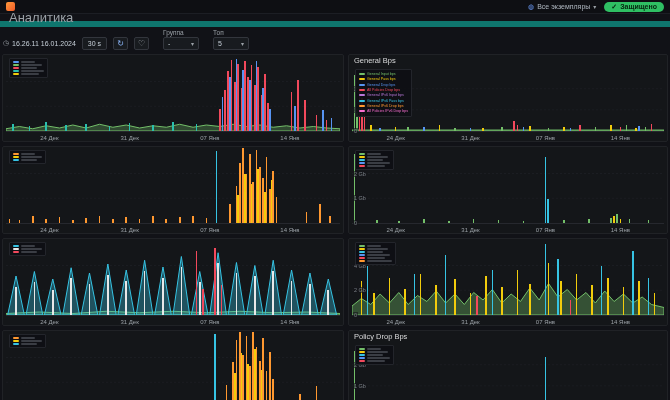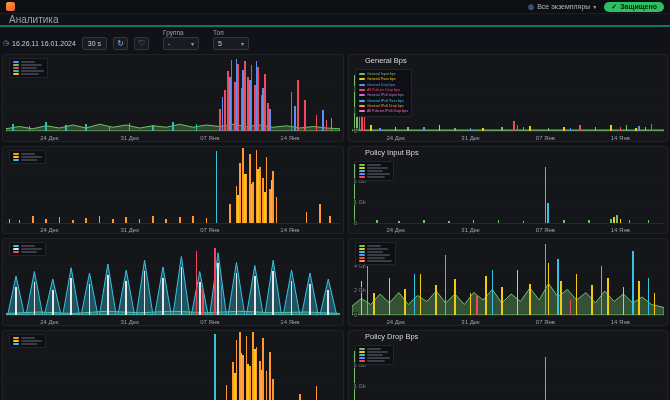--- a/index.html
+++ b/index.html
@@ -16,41 +16,41 @@
   }
   .logo { width:9px; height:9px; border-radius:2px;
     background:linear-gradient(135deg,#ff9a3c,#f05a28); flex:0 0 auto; }
   .tb-right { margin-left:auto; display:flex; align-items:center; gap:8px; }
   .inst { display:flex; align-items:center; gap:3px; font-size:7px; color:#aeb6bf; cursor:pointer; }
   .inst .circ { font-size:7px; color:#6e9fff; }
   .caret { font-size:6px; color:#9aa0a6; }
   .badge { display:flex; align-items:center; gap:3px; font-size:7px; font-weight:bold;
     background:#2fbf63; color:#06230f; padding:1px 7px; border-radius:8px; }
   .subbar { height:13px; display:flex; align-items:center; padding:0 9px;
-    font-size:10px; color:#9aa0a6; border-bottom:2px solid #0f766e;text-align:center; }
+    font-size:13px; color:#9aa0a6; border-bottom:6px solid #0f766e;text-align:center; }
   
   .toolbar { height:27px; display:flex; align-items:flex-end; gap:6px; padding:2px 8px 4px 3px; }
   .time { display:flex; align-items:center; gap:3px; font-size:7px; color:#c7d0d9; padding-bottom:3px; cursor:pointer; }
   .time .tic { color:#9aa0a6; }
   .btn { font-size:7px; border:1px solid #33363d; border-radius:2px; padding:2px 5px;
     background:#181b1f; color:#c7d0d9; cursor:pointer; line-height:1; }
   .iconbtn { width:15px; height:13px; display:flex; align-items:center; justify-content:center;
     font-size:8px; border:1px solid #33363d; border-radius:2px; background:#181b1f; color:#8ab4f8; cursor:pointer; }
   .iconbtn.muted { color:#9aa0a6; }
   .field { display:flex; flex-direction:column; gap:1px; margin-left:8px; }
   .field label { font-size:6.5px; color:#9aa0a6; }
   .select { min-width:36px; height:13px; display:flex; align-items:center; justify-content:space-between;
     gap:5px; font-size:7px; border:1px solid #33363d; background:#181b1f; border-radius:2px; padding:0 4px; cursor:pointer; }
   
   .content { display:grid; grid-template-columns:342px 1fr; gap:4px; padding:0 2px; height:346px; }
   .col { display:flex; flex-direction:column; gap:4px; min-height:0; }
   .panel { flex:0 0 88px; background:#141619; border:1px solid #202226; border-radius:2px;
     display:flex; flex-direction:column; min-height:0; overflow:hidden; }
   .ptitle { height:11px; flex:0 0 11px; display:flex; align-items:center; padding:0 5px;
-    font-size:7.5px; color:#d8d9da; cursor:pointer;margin-left:11px; }
+    font-size:7.5px; color:#d8d9da; cursor:pointer; }
   .chart { flex:1; position:relative; margin:1px 3px 0 3px; }
   .plot { position:absolute; left:0; right:0; top:0; bottom:9px; border-bottom:1px solid #26282e; }
   .plotsvg { position:absolute; inset:0; width:100%; height:100%; }
   .xaxis { position:absolute; left:0; right:0; bottom:0; height:8px; }
   .xaxis span { position:absolute; bottom:0; transform:translateX(-50%);
     font-size:6px; color:#9aa0a6; white-space:nowrap; }
   .ytick { position:absolute; left:1px; transform:translateY(50%);
     font-size:5.5px; color:#7b8087; background:rgba(20,22,25,.6); padding:0 1px; }
   .legend { position:absolute; top:2px; left:3px; background:rgba(14,15,19,.92);
     border:1px solid #23252b; border-radius:1px; padding:2px 3px;
@@ -478,23 +478,20 @@
           </div>
           <div class="xaxis">
             <span style="left: 14%;">24 Дек</span>
             <span style="left: 38%;">31 Дек</span>
             <span style="left: 62%;">07 Янв</span>
             <span style="left: 86%;">14 Янв</span>
           </div>
         </div>
       </div>
       <div class="panel">
-        <div class="ptitle">
-          <span>Policy Input Bps</span>
-        </div>
         <div class="chart">
           <div class="plot">
             <svg viewBox="0 0 100 100" preserveAspectRatio="none" class="plotsvg">
               <line x1="0" x2="100" y1="67" y2="67" stroke="#1b1d22" stroke-width="1" vector-effect="non-scaling-stroke" stroke-dasharray="2,2"></line>
               <line x1="0" x2="100" y1="34" y2="34" stroke="#1b1d22" stroke-width="1" vector-effect="non-scaling-stroke" stroke-dasharray="2,2"></line>
               <rect x="0.55" y="8" width="0.5" height="92" fill="#73bf69" shape-rendering="crispEdges"></rect>
               <rect x="7.75" y="96" width="0.5" height="4" fill="#73bf69" shape-rendering="crispEdges"></rect>
               <rect x="14.75" y="97" width="0.5" height="3" fill="#73bf69" shape-rendering="crispEdges"></rect>
               <rect x="22.75" y="95" width="0.5" height="5" fill="#73bf69" shape-rendering="crispEdges"></rect>
               <rect x="30.75" y="97" width="0.5" height="3" fill="#73bf69" shape-rendering="crispEdges"></rect>

